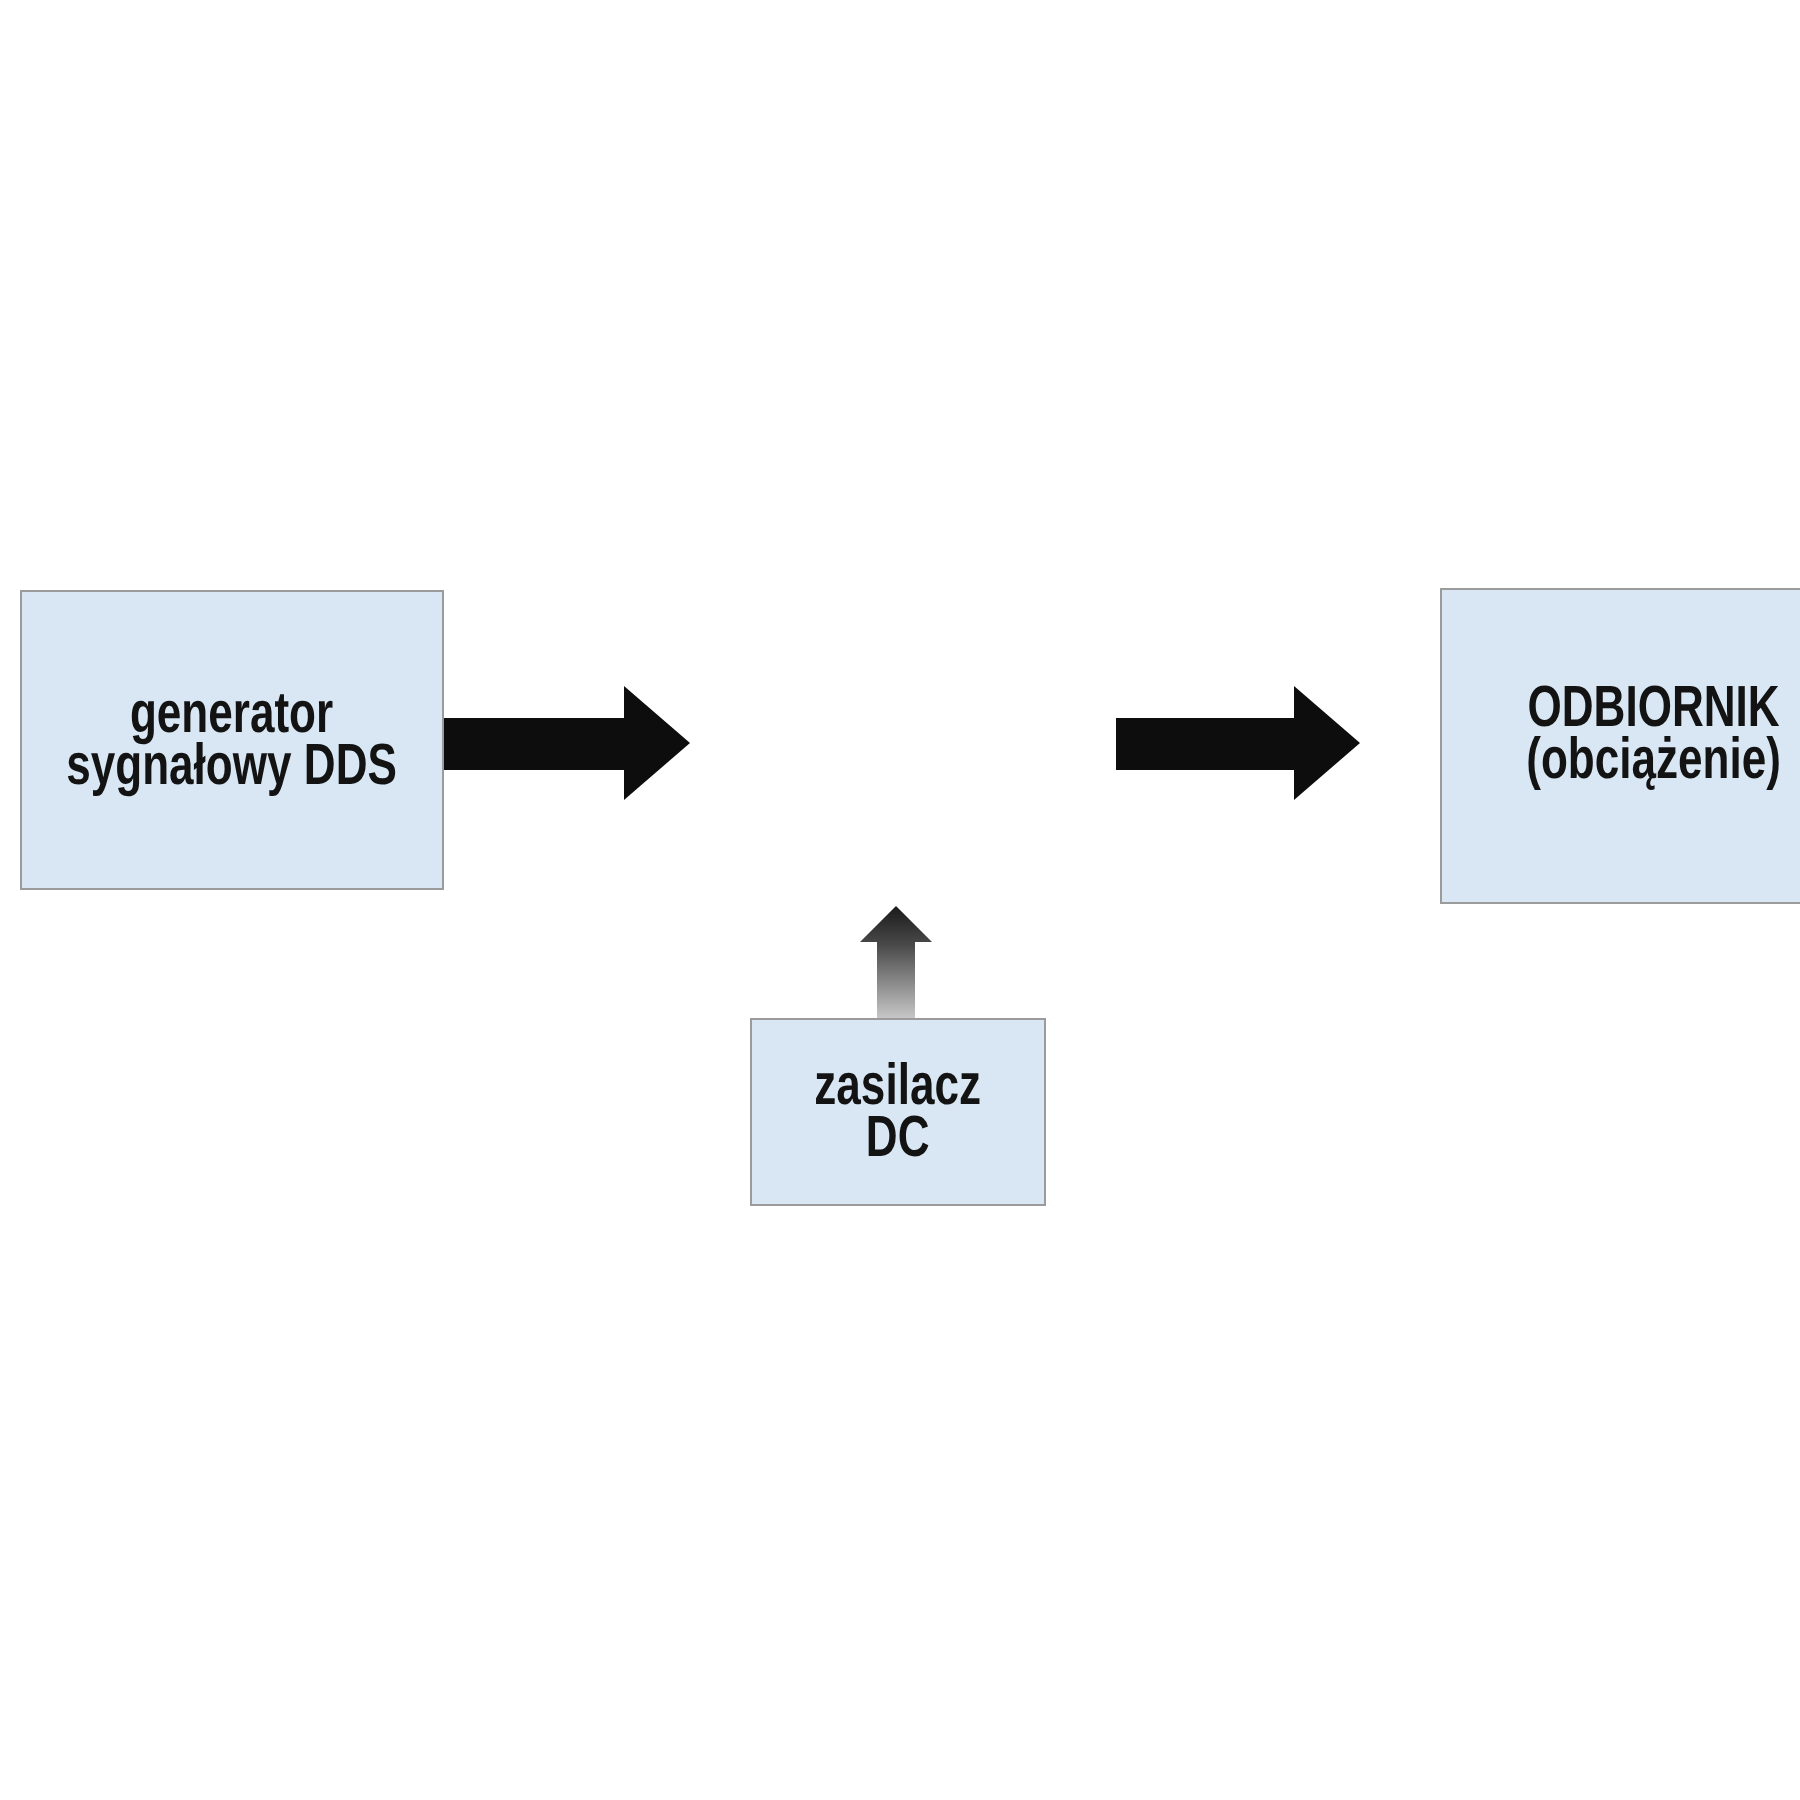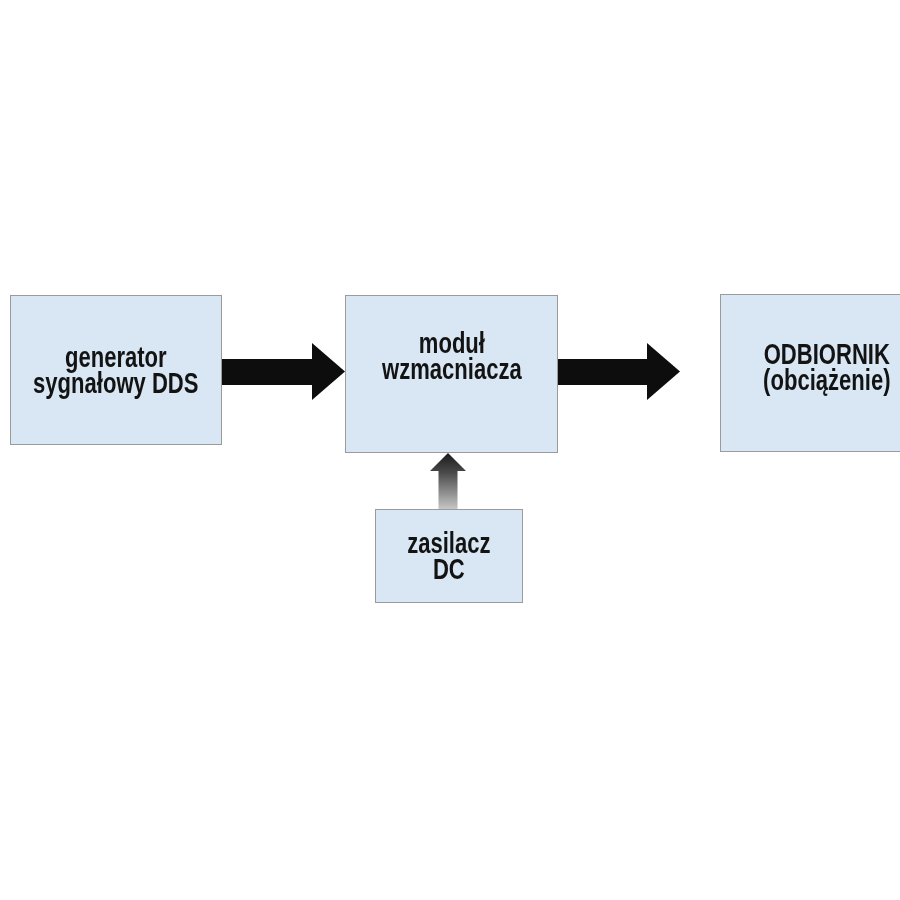--- a/index.html
+++ b/index.html
@@ -66,26 +66,20 @@
 
 <div class="canvas">
 
   <div class="box" id="box-generator">
     <div class="label">
       <div>generator</div>
       <div>sygnałowy DDS</div>
     </div>
   </div>
 
-  <div class="box" id="box-amplifier">
-    <div class="label">
-      <div>moduł</div>
-      <div>wzmacniacza</div>
-    </div>
-  </div>
 
   <div class="box" id="box-receiver">
     <div class="label">
       <div>ODBIORNIK</div>
       <div>(obciążenie)</div>
     </div>
   </div>
 
   <div class="box" id="box-psu">
     <div class="label">

